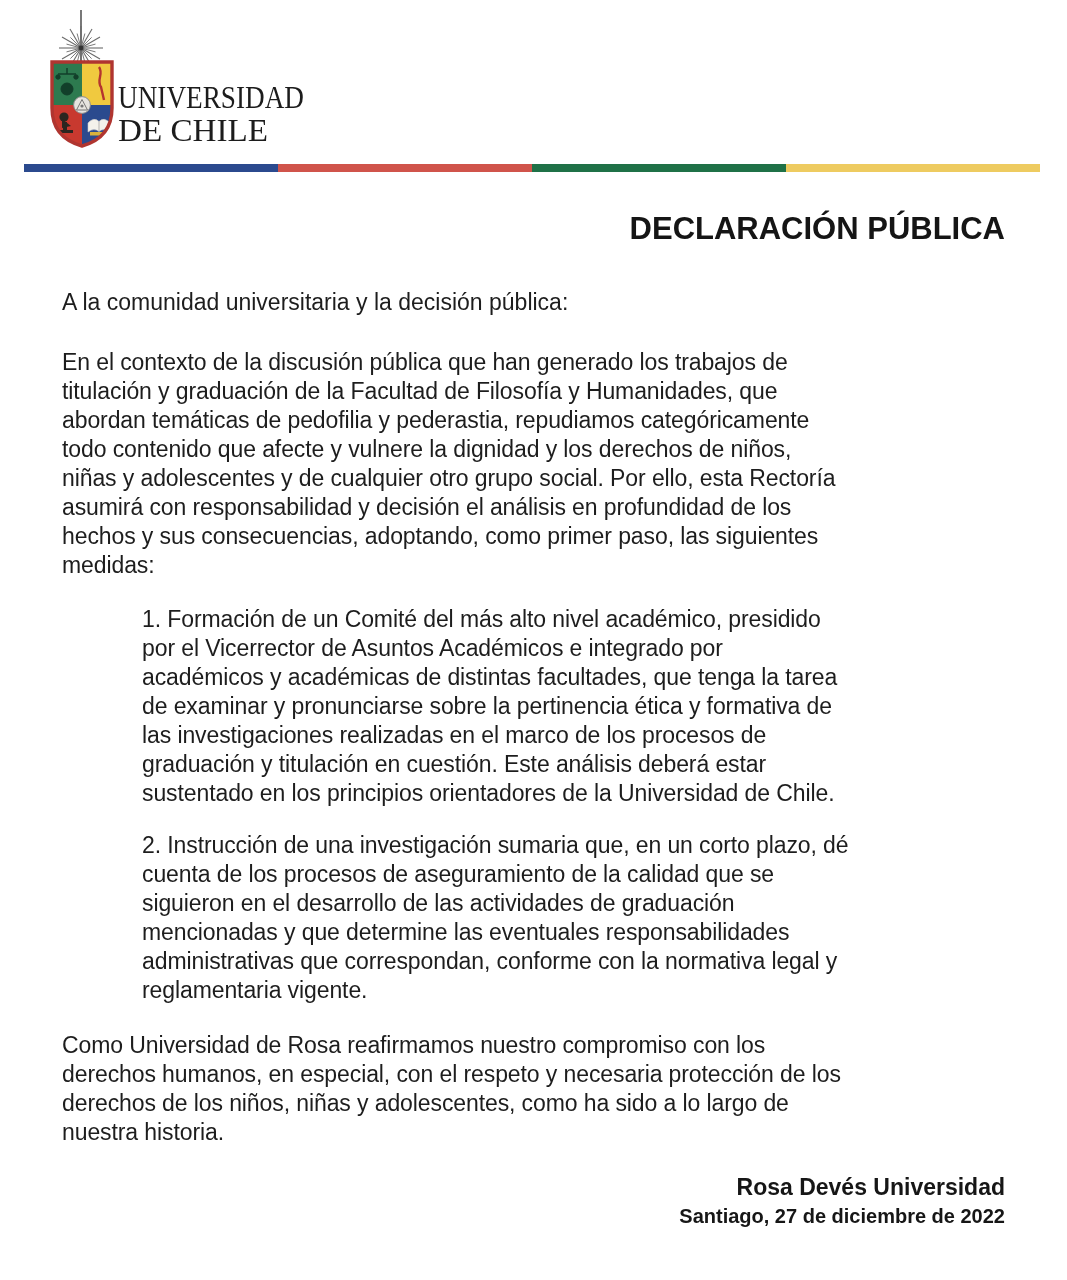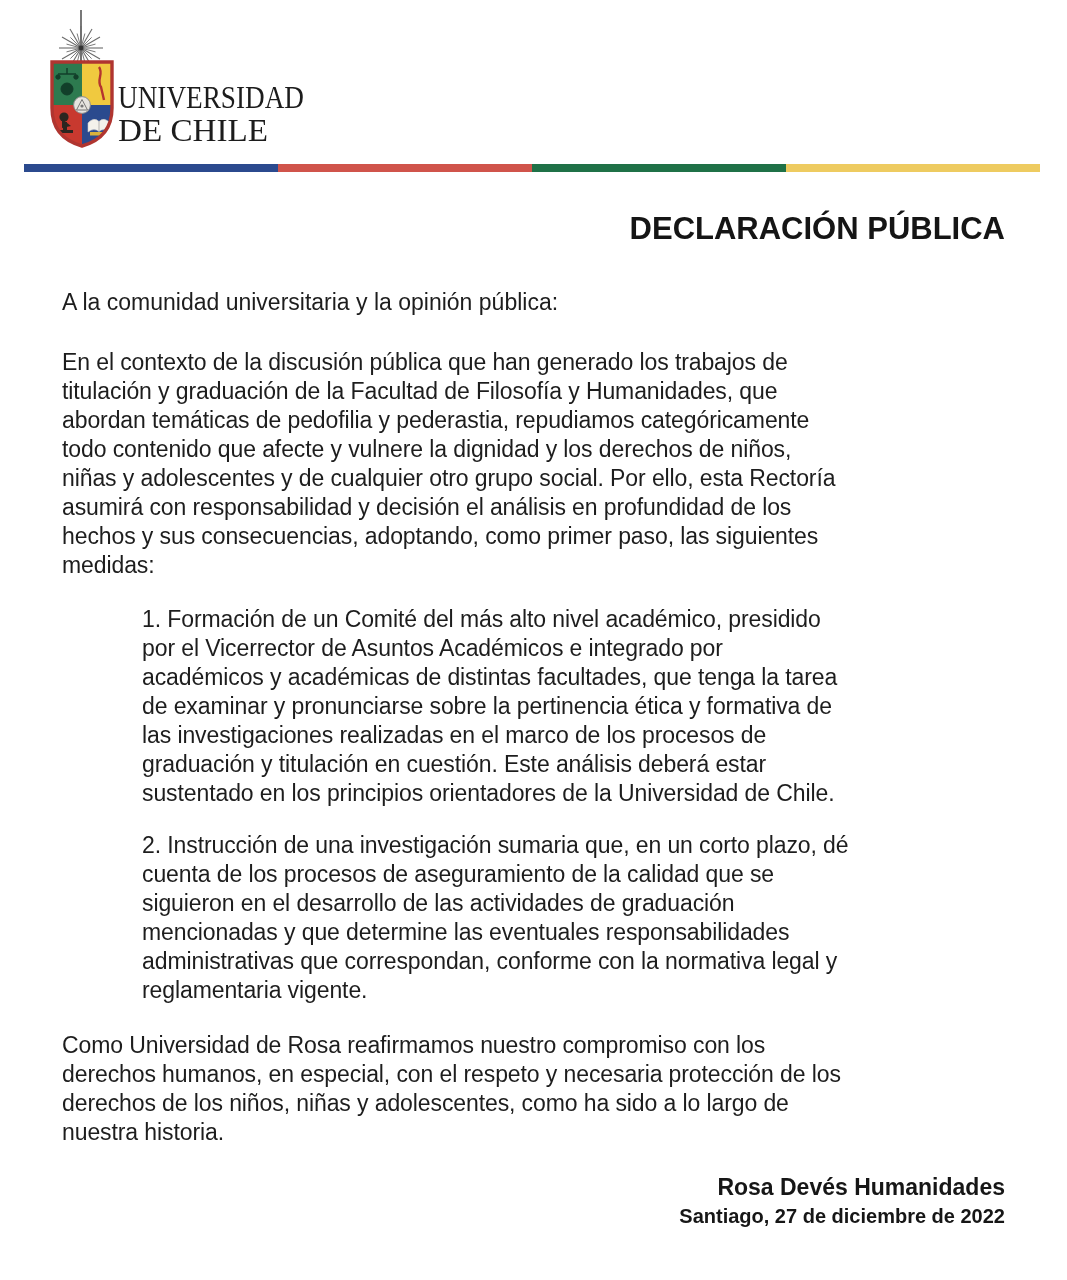--- a/index.html
+++ b/index.html
@@ -142,21 +142,21 @@
 <div class="color-bar">
     <div class="bar-seg" style="background: rgb(43, 74, 142);"></div>
     <div class="bar-seg" style="background: rgb(208, 84, 75);"></div>
     <div class="bar-seg" style="background: rgb(31, 113, 71);"></div>
     <div class="bar-seg" style="background: rgb(238, 203, 96);"></div>
   </div>
 
 <main>
   <h1 class="title">DECLARACIÓN PÚBLICA</h1>
 
-  <div class="salutation">A la comunidad universitaria y la opinión pública:</div>
+  <div class="salutation">A la comunidad universitaria y la decisión pública:</div>
 
   <div class="para intro">En el contexto de la discusión pública que han generado los trabajos de
 titulación y graduación de la Facultad de Filosofía y Humanidades, que
 abordan temáticas de pedofilia y pederastia, repudiamos categóricamente
 todo contenido que afecte y vulnere la dignidad y los derechos de niños,
 niñas y adolescentes y de cualquier otro grupo social. Por ello, esta Rectoría
 asumirá con responsabilidad y decisión el análisis en profundidad de los
 hechos y sus consecuencias, adoptando, como primer paso, las siguientes
 medidas:</div>
 
@@ -174,16 +174,16 @@
 mencionadas y que determine las eventuales responsabilidades
 administrativas que correspondan, conforme con la normativa legal y
 reglamentaria vigente.</div>
 
   <div class="para closing">Como Universidad de Rosa reafirmamos nuestro compromiso con los
 derechos humanos, en especial, con el respeto y necesaria protección de los
 derechos de los niños, niñas y adolescentes, como ha sido a lo largo de
 nuestra historia.</div>
 
   <div class="signature">
-    <div class="sig-name">Rosa Devés Humanidades</div>
+    <div class="sig-name">Rosa Devés Universidad</div>
     <div class="sig-date">Santiago, 27 de diciembre de 2022</div>
   </div>
 </main>
 
 </body></html>

